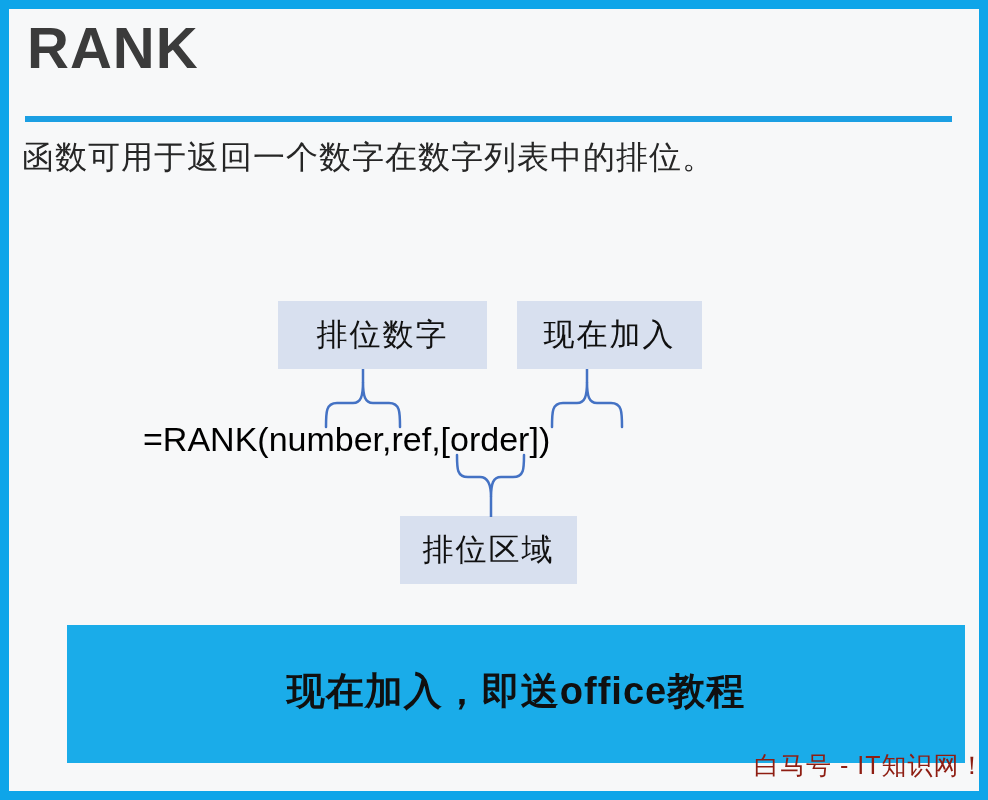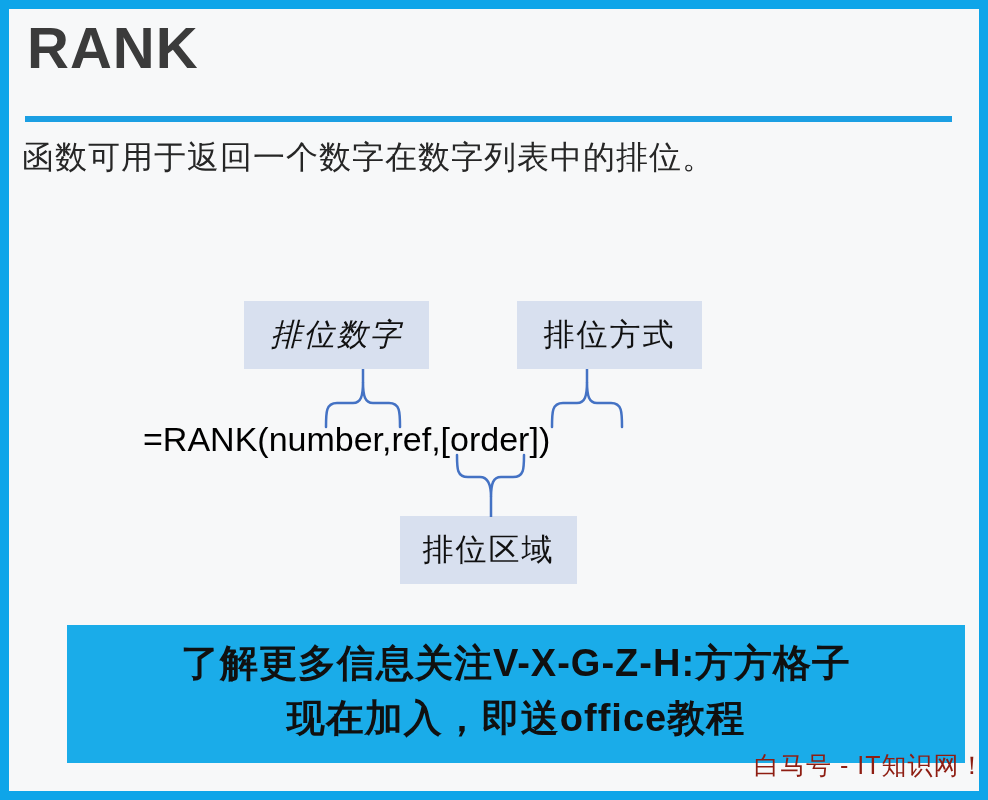--- a/index.html
+++ b/index.html
@@ -41,21 +41,21 @@
   .callout-box {
     position: absolute;
     background: #d8e0ef;
     color: #111111;
     font-size: 31px;
     display: flex;
     align-items: center;
     justify-content: center;
     letter-spacing: 2px;
   }
-  .box-number { left: 244px; top: 301px; width: 185px; height: 68px; font-style: italic; }
+  .box-number { left: 278px; top: 301px; width: 209px; height: 68px; }
   .box-order  { left: 517px; top: 301px; width: 185px; height: 68px; }
   .box-ref    { left: 400px; top: 516px; width: 177px; height: 68px; }
   .brace { position: absolute; }
   .brace svg { display: block; }
   .brace-number { left: 320px; top: 369px; }
   .brace-order  { left: 547px; top: 369px; }
   .brace-ref    { left: 452px; top: 453px; }
   .formula {
     position: absolute;
     left: 143px; top: 420px;
@@ -99,21 +99,21 @@
   <div class="title">RANK</div>
 
   <div class="accent-rule"></div>
 
   <div class="description">函数可用于返回一个数字在数字列表中的排位。</div>
 
   <div class="callout-box box-number">
     <span>排位数字</span>
   </div>
   <div class="callout-box box-order">
-    <span>排位方式</span>
+    <span>现在加入</span>
   </div>
   <div class="callout-box box-ref">
     <span>排位区域</span>
   </div>
 
   <div class="brace brace-number">
     <svg width="86" height="60" viewBox="0 0 86 60" fill="none" xmlns="http://www.w3.org/2000/svg">
       <path d="M43 0 L43 13" stroke="#4472c4" stroke-width="2.5" stroke-linecap="round"></path>
       <path d="M6 58 C6 43 6 34 17 34 L33 34 C41 34 43 27 43 13 C43 27 45 34 53 34 L69 34 C80 34 80 43 80 58" stroke="#4472c4" stroke-width="2.5" fill="none" stroke-linecap="round"></path>
     </svg>
@@ -127,18 +127,17 @@
   <div class="brace brace-ref">
     <svg width="78" height="64" viewBox="0 0 78 64" fill="none" xmlns="http://www.w3.org/2000/svg">
       <path d="M5 2 C5 16 5 24 16 24 L28 24 C36 24 39 31 39 44 C39 31 41 24 49 24 L61 24 C72 24 72 16 72 2" stroke="#4472c4" stroke-width="2.5" fill="none" stroke-linecap="round"></path>
       <path d="M39 44 L39 64" stroke="#4472c4" stroke-width="2.5" stroke-linecap="round"></path>
     </svg>
   </div>
 
   <div class="formula">=RANK(number,ref,[order])</div>
 
   <div class="banner">
-    <div class="banner-line">了解更多信息关注V-X-G-Z-H:方方格子</div>
     <div class="banner-line">现在加入，即送office教程</div>
   </div>
 
   <div class="watermark">白马号 - IT知识网！</div>
 </div>
 
 </body></html>

